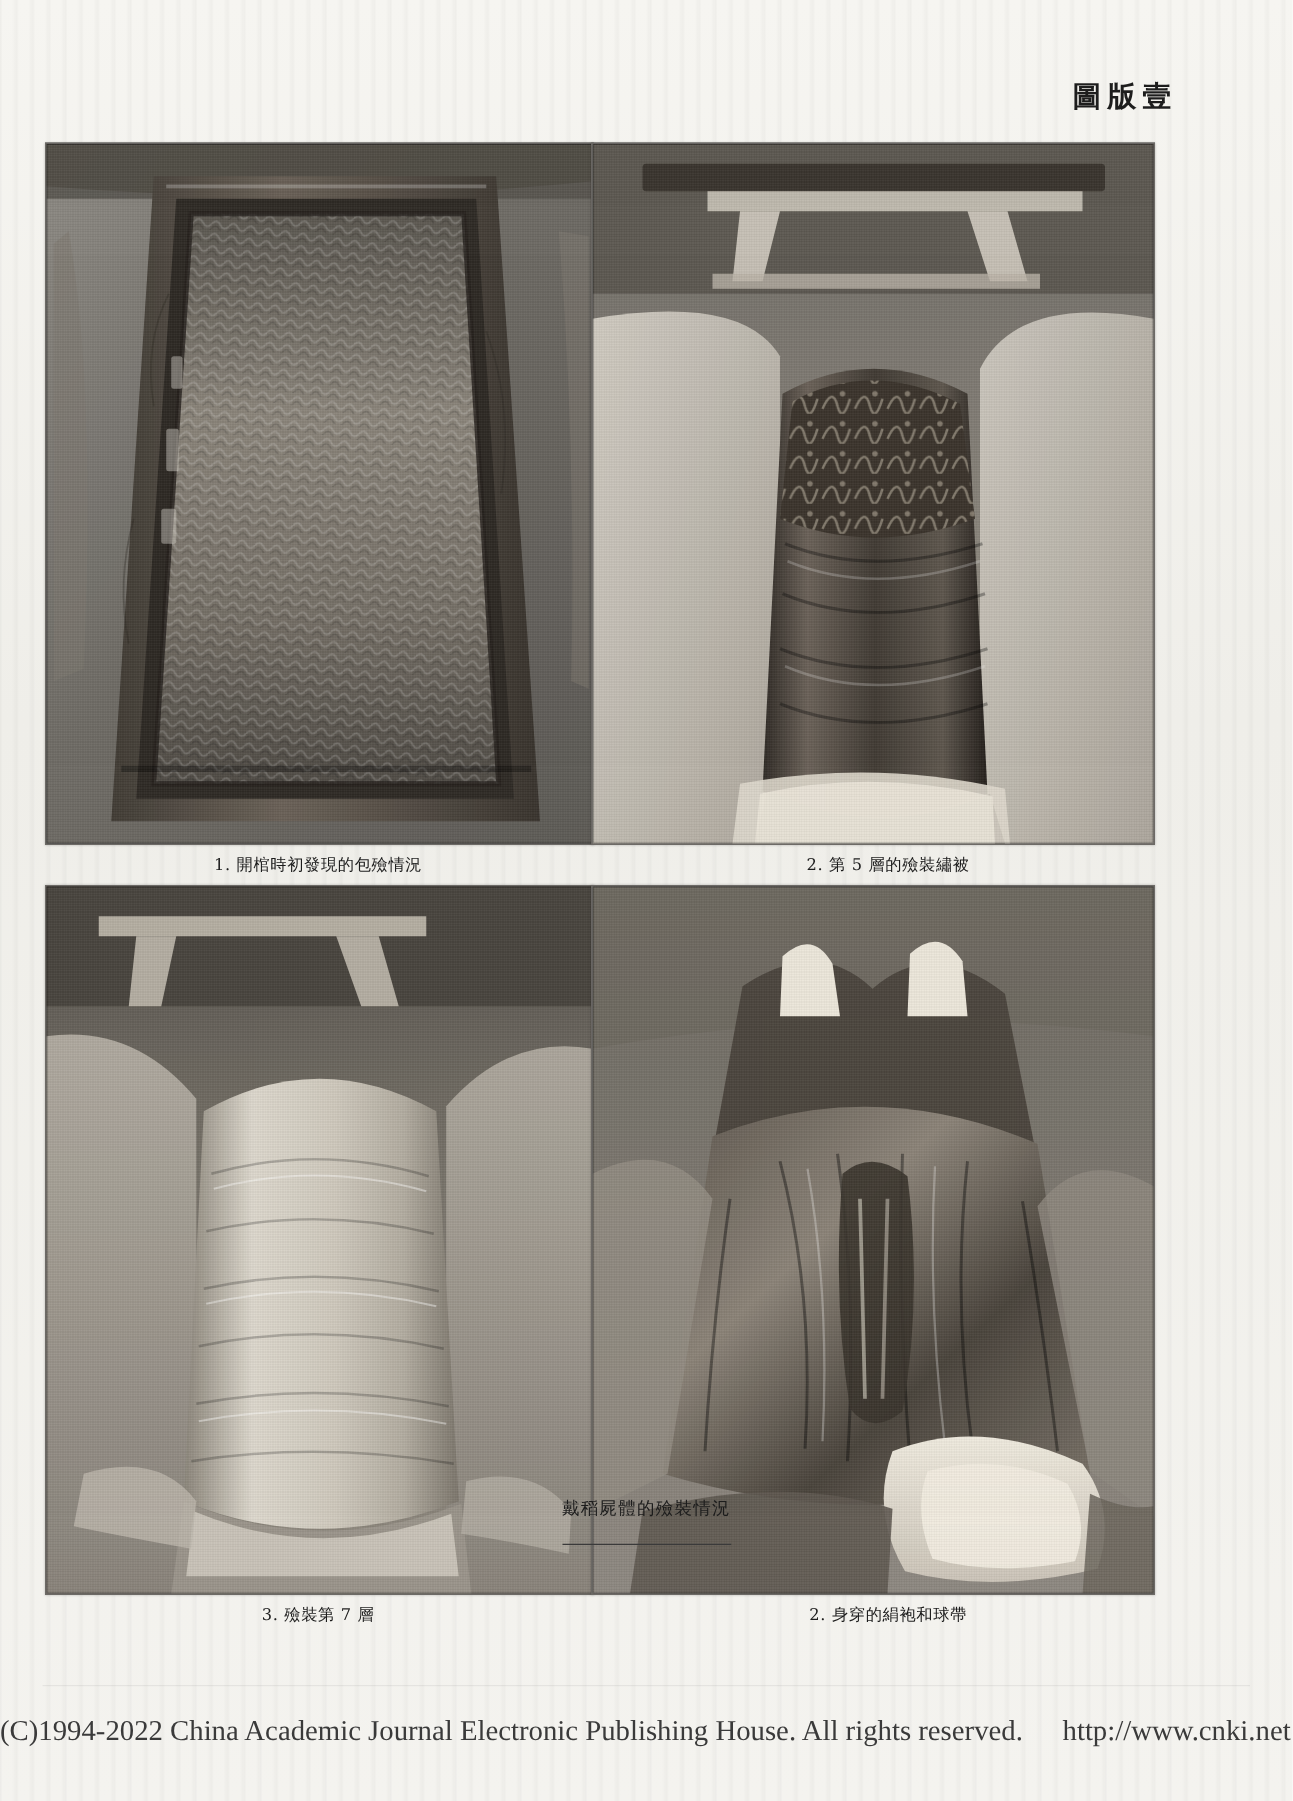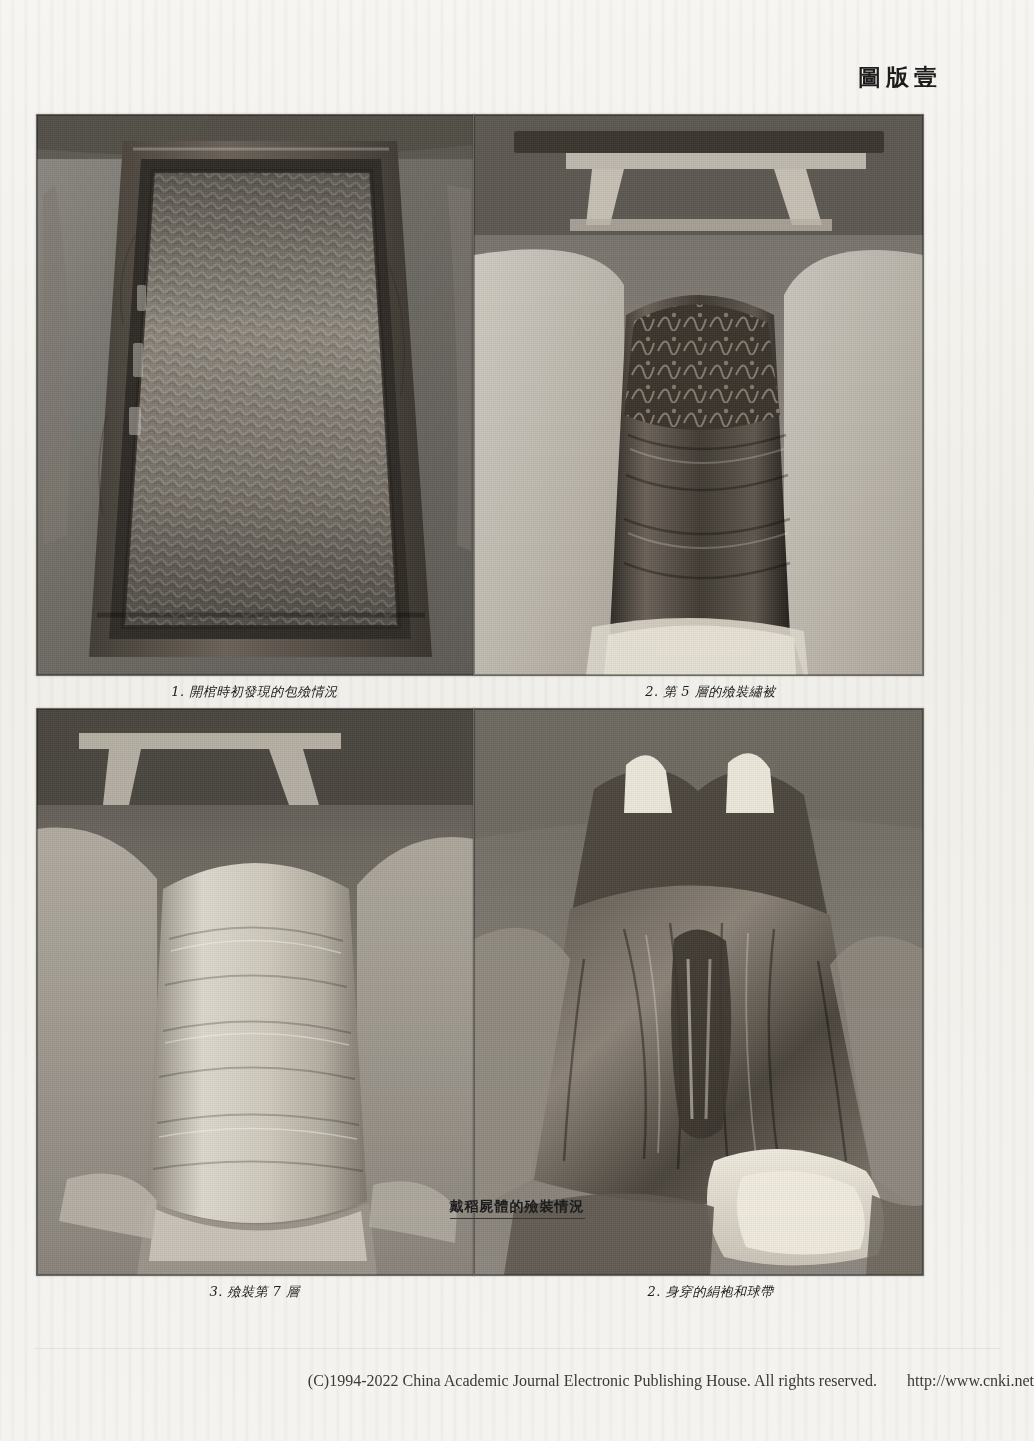--- a/index.html
+++ b/index.html
@@ -36,21 +36,20 @@
 
   .grid {
     position: absolute;
     left: 36px;
     top: 114px;
     width: 912px;
   }
   .row {
     display: flex;
     justify-content: flex-start;
-    font-style: italic;
   }
   .cell { position: relative; }
   .cell.c1 { width: 437px; }
   .cell.c2 { width: 493px; }
 
   .photo {
     position: relative;
     overflow: hidden;
     border: 1px solid #6d6a66;
     box-shadow: 0 0 2px rgba(0,0,0,0.25);
@@ -80,32 +79,31 @@
     right: 0;
     top: 1198px;
     text-align: center;
     font-family: "DejaVu Serif", serif;
     font-size: 14px;
     color: #1c1c1c;
     letter-spacing: 1px;
   }
   .center-caption span {
     border-bottom: 1px solid #3a3a3a;
-    padding-bottom: 4px;
-    font-weight: bold;
+    padding-bottom: 20px;
   }
 
   .footer {
     position: absolute;
     left: 0;
     right: 0;
     top: 1372px;
-    text-align: right;
+    text-align: left;
     font-family: "Liberation Serif", serif;
-    font-size: 16px;
+    font-size: 23px;
     color: #3a3a3a;
   }
   .footer .url { margin-left: 26px; }
 
   .divider-line {
     position: absolute;
     left: 34px;
     right: 34px;
     top: 1348px;
     height: 1px;

